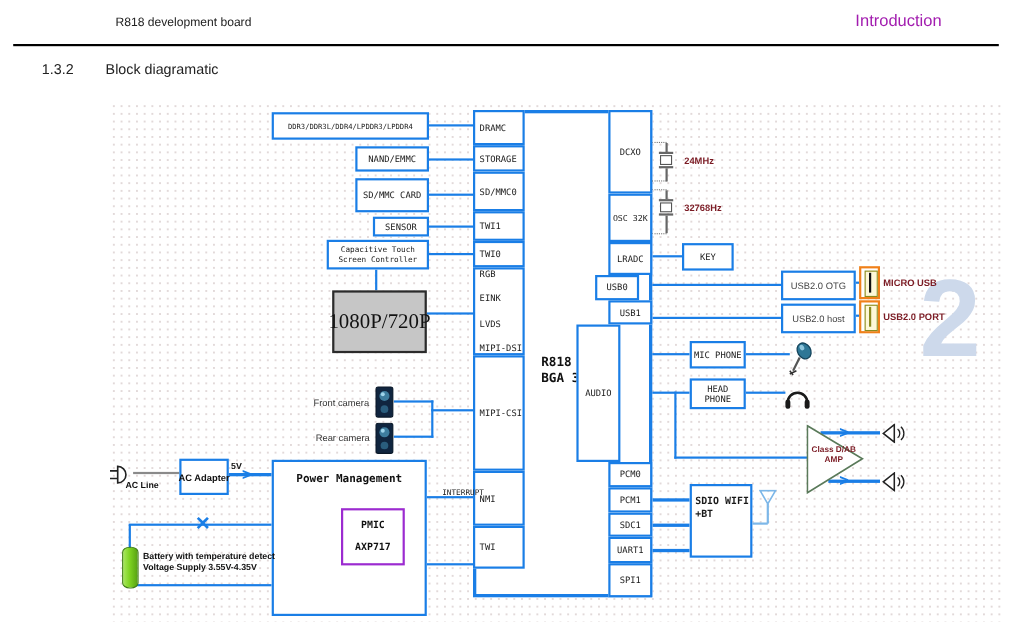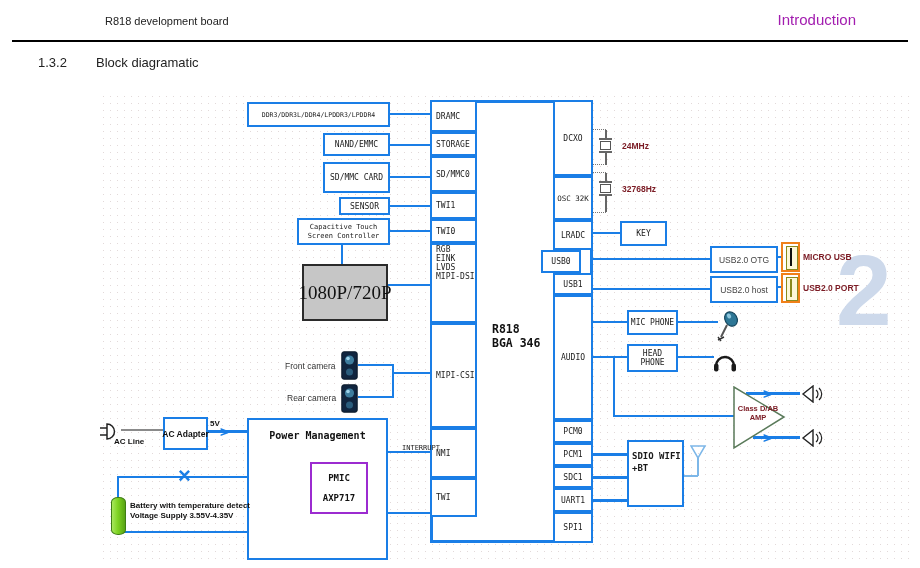--- a/index.html
+++ b/index.html
@@ -43,36 +43,36 @@
   <div class="abs" style="left:492px;top:322px;z-index:4;font:bold 11.5px 'DejaVu Sans Mono',monospace;color:#111;line-height:14px;">
     <div>R818</div>
     <div>BGA 346</div>
   </div>
 
   <div class="abs port" style="left:430px;top:100px;width:47px;height:32px;">DRAMC</div>
   <div class="abs port" style="left:430px;top:132px;width:47px;height:24px;">STORAGE</div>
   <div class="abs port" style="left:430px;top:156px;width:47px;height:36px;">SD/MMC0</div>
   <div class="abs port" style="left:430px;top:192px;width:47px;height:27px;">TWI1</div>
   <div class="abs port" style="left:430px;top:219px;width:47px;height:24px;">TWI0</div>
-  <div class="abs port" style="left:430px;top:243px;width:47px;height:80px;flex-direction:column;align-items:flex-start;justify-content:flex-start;">
+  <div class="abs port" style="left:430px;top:243px;width:47px;height:80px;flex-direction:column;align-items:flex-start;justify-content:space-between;">
     <span>RGB</span>
     <span>EINK</span>
     <span>LVDS</span>
     <span>MIPI-DSI</span>
   </div>
   <div class="abs port" style="left:430px;top:323px;width:47px;height:105px;">MIPI-CSI</div>
   <div class="abs port" style="left:430px;top:428px;width:47px;height:50px;">NMI</div>
   <div class="abs port" style="left:430px;top:478px;width:47px;height:39px;">TWI</div>
 
   <div class="abs port portc" style="left:553px;top:100px;width:40px;height:76px;">DCXO</div>
   <div class="abs port portc" style="left:553px;top:176px;width:40px;height:44px;font-size:7.5px;">OSC 32K</div>
   <div class="abs port portc" style="left:553px;top:220px;width:40px;height:30px;">LRADC</div>
   <div class="abs port portc" style="left:525px;top:250px;width:40px;height:23px;margin-left:16px;">USB0</div>
   <div class="abs port portc" style="left:553px;top:273px;width:40px;height:22px;">USB1</div>
-  <div class="abs port portc" style="left:553px;top:295px;width:40px;height:125px;text-align:right;">AUDIO</div>
+  <div class="abs port portc" style="left:524px;top:295px;width:40px;height:125px;text-align:right;">AUDIO</div>
   <div class="abs port portc" style="left:553px;top:420px;width:40px;height:23px;">PCM0</div>
   <div class="abs port portc" style="left:553px;top:443px;width:40px;height:23px;">PCM1</div>
   <div class="abs port portc" style="left:553px;top:466px;width:40px;height:22px;">SDC1</div>
   <div class="abs port portc" style="left:553px;top:488px;width:40px;height:24px;">UART1</div>
   <div class="abs port portc" style="left:553px;top:512px;width:40px;height:31px;">SPI1</div>
 
   <div class="abs box" style="left:247px;top:102px;width:143px;height:25px;font-size:6.5px;">DDR3/DDR3L/DDR4/LPDDR3/LPDDR4</div>
   <div class="abs box" style="left:323px;top:133px;width:67px;height:23px;">NAND/EMMC</div>
   <div class="abs box" style="left:323px;top:162px;width:67px;height:31px;">SD/MMC CARD</div>
   <div class="abs box" style="left:339px;top:197px;width:51px;height:18px;">SENSOR</div>

